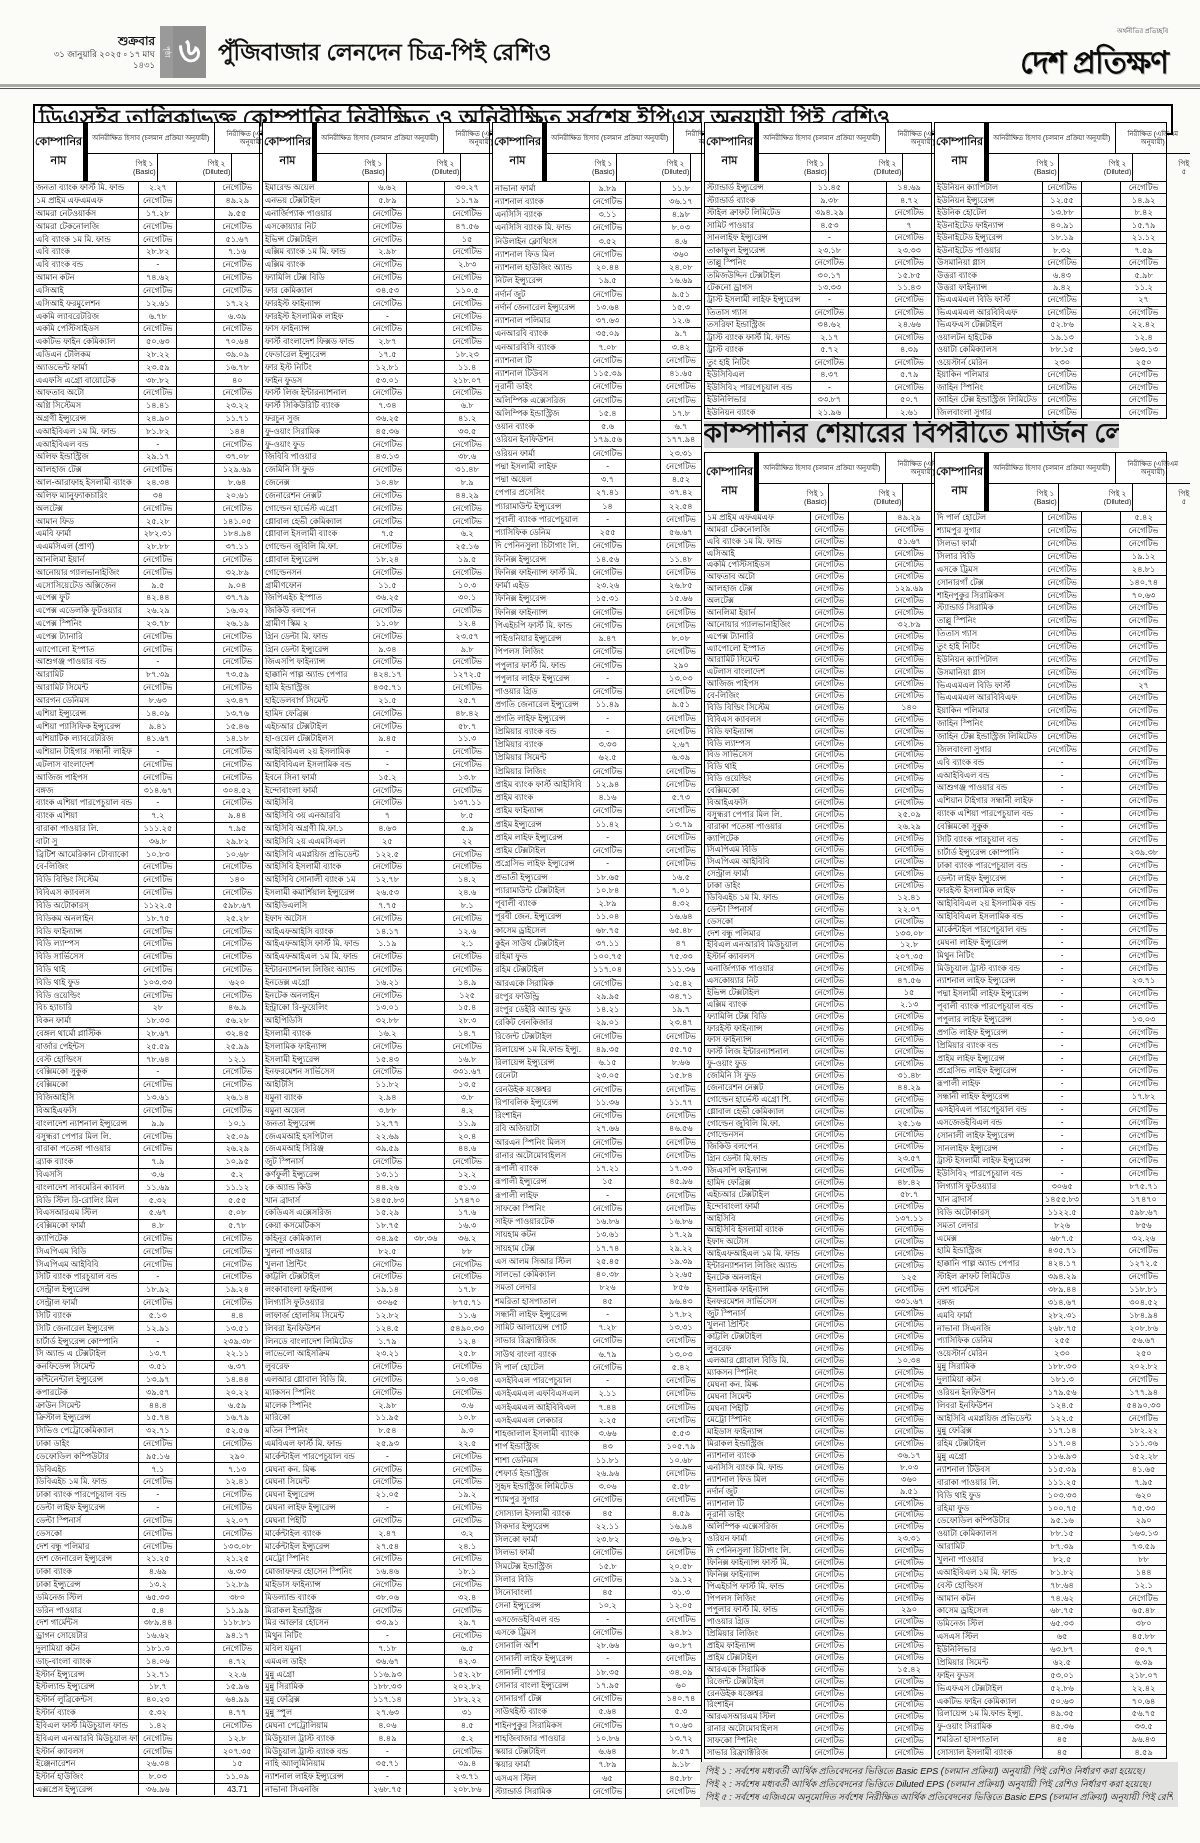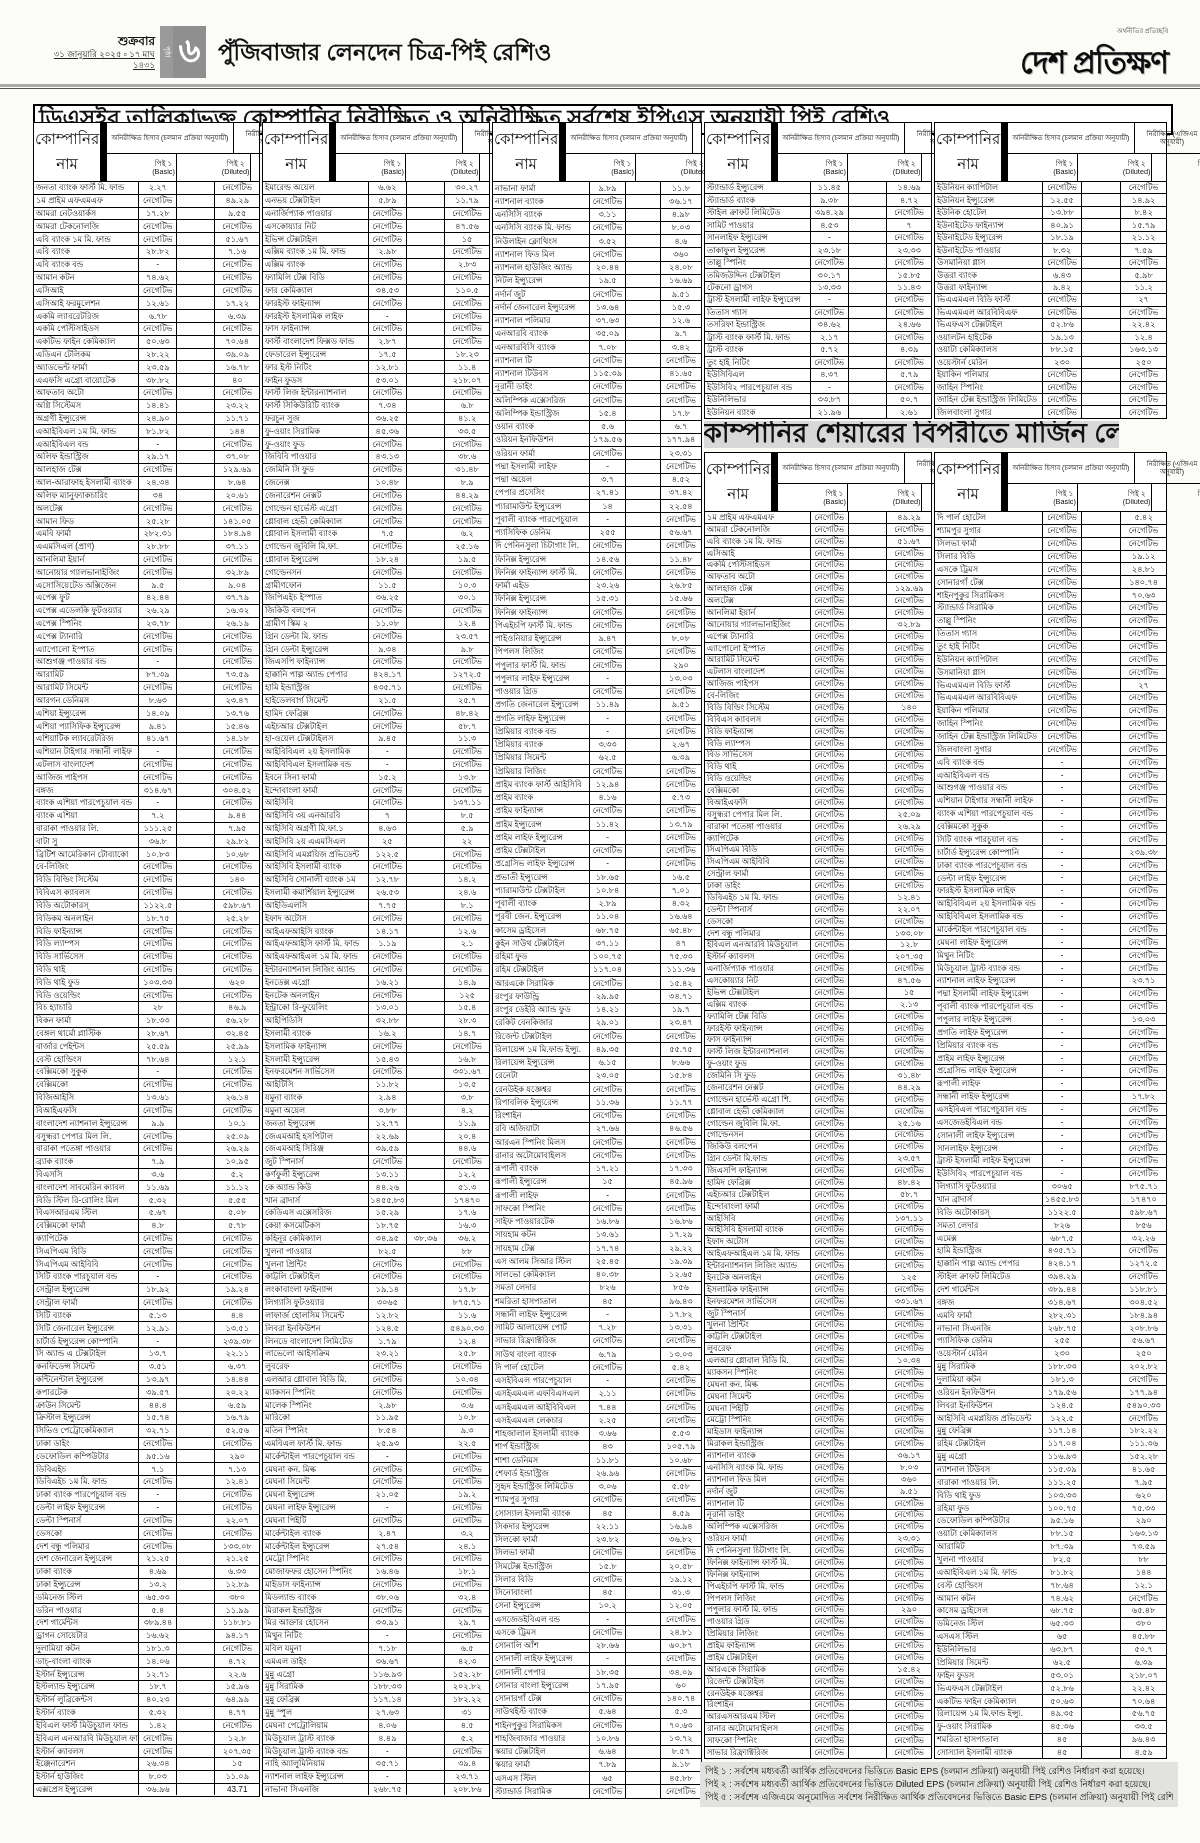--- a/index.html
+++ b/index.html
@@ -2,42 +2,42 @@
 <html><head>
 <meta charset="utf-8">
 <style>
   html,body{margin:0;padding:0;background:#888;}
   #page{position:relative;width:1200px;height:1843px;background:#fbfbf8;margin:0 auto;
         font-family:"Liberation Sans","DejaVu Sans",sans-serif;color:#111;overflow:hidden;}
   
   #masthead{position:absolute;left:0;top:26px;width:1200px;height:56px;}
   #date-block{position:absolute;left:30px;top:8px;width:125px;text-align:right;line-height:1.25;}
   #date-day{font-size:12px;font-weight:bold;}
-  #date-full{font-size:8.5px;color:#222;text-decoration:underline;}
+  #date-full{font-size:8.5px;color:#222;}
   #page-badge{position:absolute;left:160px;top:0;width:46px;height:52px;display:flex;}
   #page-badge .strip{width:13px;background:#9a9a9a;color:#fff;font-size:7px;writing-mode:vertical-rl;
         display:flex;align-items:center;justify-content:center;}
   #page-badge .num{flex:1;background:#8f8f8f;color:#fff;font-size:34px;font-weight:bold;
         display:flex;align-items:center;justify-content:center;}
   #masthead-title{position:absolute;left:218px;top:8px;font-size:23px;font-weight:bold;letter-spacing:0;}
   #logo-block{position:absolute;right:32px;top:0;text-align:right;}
   #logo-tagline{font-size:6.5px;color:#444;margin-bottom:1px;}
   #logo-text{font-size:31px;font-weight:bold;letter-spacing:-1px;color:#0b0b0b;
         text-shadow:1px 1px 0 #bbb;}
   #masthead-rule{position:absolute;left:0;top:84px;width:1200px;height:3px;background:#a9a9a9;}
   #masthead-rule2{position:absolute;left:0;top:88px;width:1200px;height:1px;background:#555;}
   
   #headline{position:absolute;left:33px;top:104px;width:1132px;height:27px;border:2px solid #000;
         display:flex;align-items:center;justify-content:flex-start;padding-left:4px;
         font-size:23px;font-weight:bold;white-space:nowrap;overflow:hidden;background:#fff;}
   
   .pe-table{position:absolute;border:1.2px solid #000;background:#fff;display:flex;flex-direction:column;}
   .thead{display:flex;border-bottom:1px solid #000;flex:0 0 58px;}
-  .th-name{flex:46;display:flex;align-items:center;justify-content:center;font-size:15px;font-weight:normal;
-        border-right:7px solid #000000;text-align:center;padding:1px;}
+  .th-name{flex:46;display:flex;align-items:center;justify-content:center;font-size:11px;font-weight:bold;
+        border-right:5px solid #000000;text-align:center;padding:1px;}
   .th-right{flex:54;display:flex;flex-direction:column;}
   .th-top{flex:1.15;display:flex;border-bottom:1px solid #000;}
   .th-unaudited{flex:34;border-right:1px solid #000;display:flex;align-items:center;justify-content:center;
         text-align:center;font-size:6.8px;padding:1px;line-height:1.15;}
   .th-audited{flex:20;display:flex;align-items:center;justify-content:center;text-align:center;
         font-size:6.8px;padding:1px;line-height:1.15;}
   .th-sub{flex:1;display:flex;}
   .th-sub div{display:flex;align-items:center;justify-content:center;text-align:center;
         font-size:7.3px;line-height:1.1;padding:1px;margin-left:44px;}
   .th-pe1{flex:17;border-right:1px solid #000;}
@@ -59,21 +59,21 @@
   #t-g5{left:934px;top:122px;width:231px;height:295px;}
   #t-m1{left:704px;top:452px;width:226px;height:1305px;}
   #t-m2{left:934px;top:452px;width:231px;height:1305px;}
   
   #margin-header{position:absolute;left:704px;top:421px;width:415px;height:27px;background:#d8d8d8;
         display:flex;align-items:center;justify-content:center;font-size:27px;font-weight:bold;
         white-space:nowrap;overflow:hidden;}
   
   #footnotes{position:absolute;left:700px;top:1762px;width:468px;background:#e2e2e0;
         padding:3px 5px;font-size:9px;line-height:1.45;}
-  #footnotes div{white-space:nowrap;overflow:hidden;}
+  #footnotes div{white-space:nowrap;overflow:hidden;font-style:italic;}
 </style>
 </head>
 <body>
 
 <div id="page">
 
   <div id="masthead">
     <div id="date-block">
       <div id="date-day">শুক্রবার</div>
       <div id="date-full">৩১ জানুয়ারি ২০২৫ ▫ ১৭ মাঘ ১৪৩১</div>

